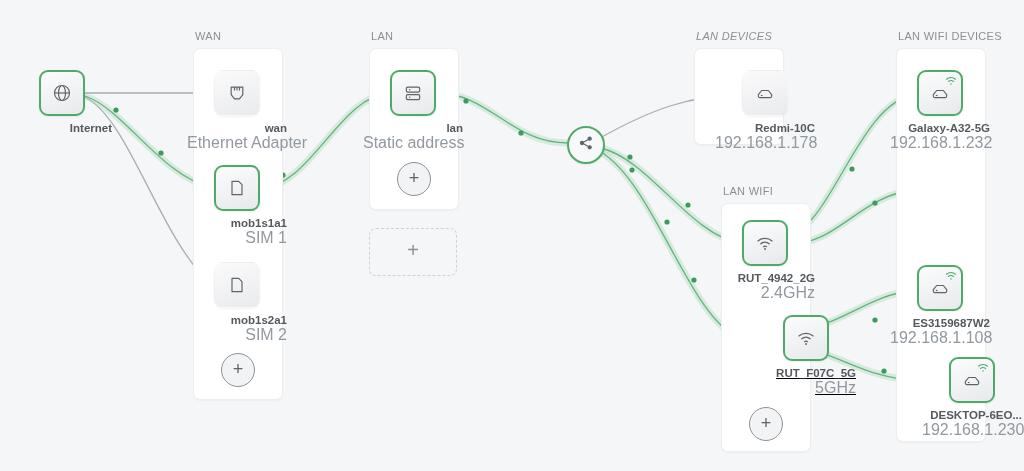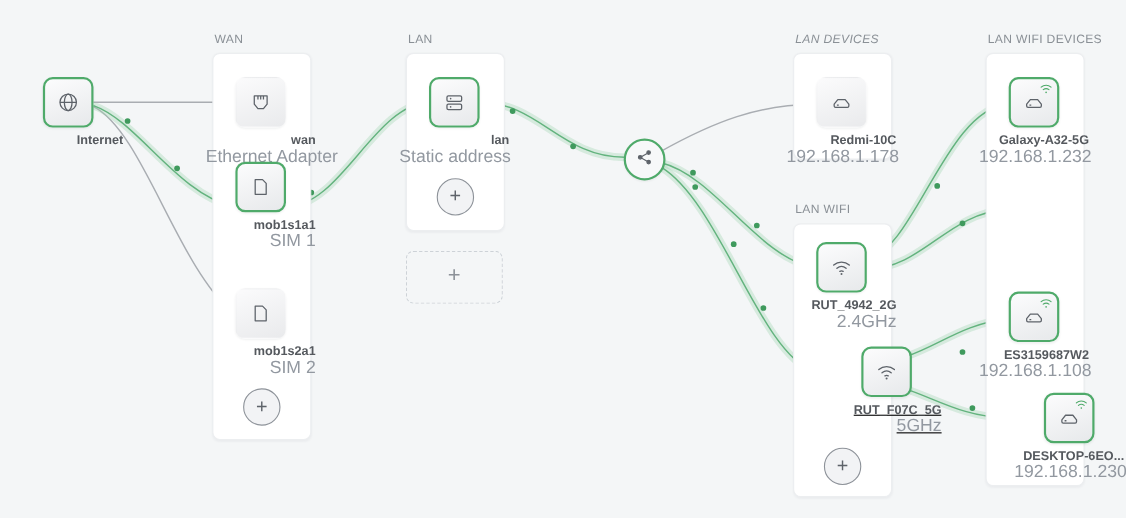--- a/index.html
+++ b/index.html
@@ -238,21 +238,21 @@
   <div class="group" style="left:193px; top:48px; width:88px; height:350px;">
     <div class="group-box"></div>
     <div class="group-title">WAN</div>
   </div>
 
   <div class="group" style="left:369px; top:48px; width:88px; height:160px;">
     <div class="group-box"></div>
     <div class="group-title">LAN</div>
   </div>
 
-  <div class="group" style="left:721px; top:48px; width:88px; height:95px;font-style:italic;">
+  <div class="group" style="left:694px; top:48px; width:88px; height:95px;font-style:italic;">
     <div class="group-box"></div>
     <div class="group-title">LAN DEVICES</div>
   </div>
 
   <div class="group" style="left:721px; top:203px; width:88px; height:247px;">
     <div class="group-box"></div>
     <div class="group-title">LAN WIFI</div>
   </div>
 
   <div class="group" style="left:896px; top:48px; width:88px; height:392px;">
@@ -281,21 +281,21 @@
           <line x1="9" y1="5" x2="9" y2="9"></line>
           <line x1="12" y1="5" x2="12" y2="9"></line>
           <line x1="15" y1="5" x2="15" y2="9"></line>
         </svg>
       </span>
     </div>
     <div class="label">wan</div>
     <div class="sub">Ethernet Adapter</div>
   </div>
 
-  <div class="node active" style="left:237px; top:147px;">
+  <div class="node active" style="left:237px; top:165px;">
     <div class="tile">
       <span>
         <svg width="20" height="20" viewBox="0 0 24 24" fill="none" stroke="#5e636a" stroke-width="1.4" stroke-linejoin="round">
           <path d="M6 4 h8 l4 4 v12 h-12 z"></path>
         </svg>
       </span>
     </div>
     <div class="label">mob1s1a1</div>
     <div class="sub">SIM 1</div>
   </div>

